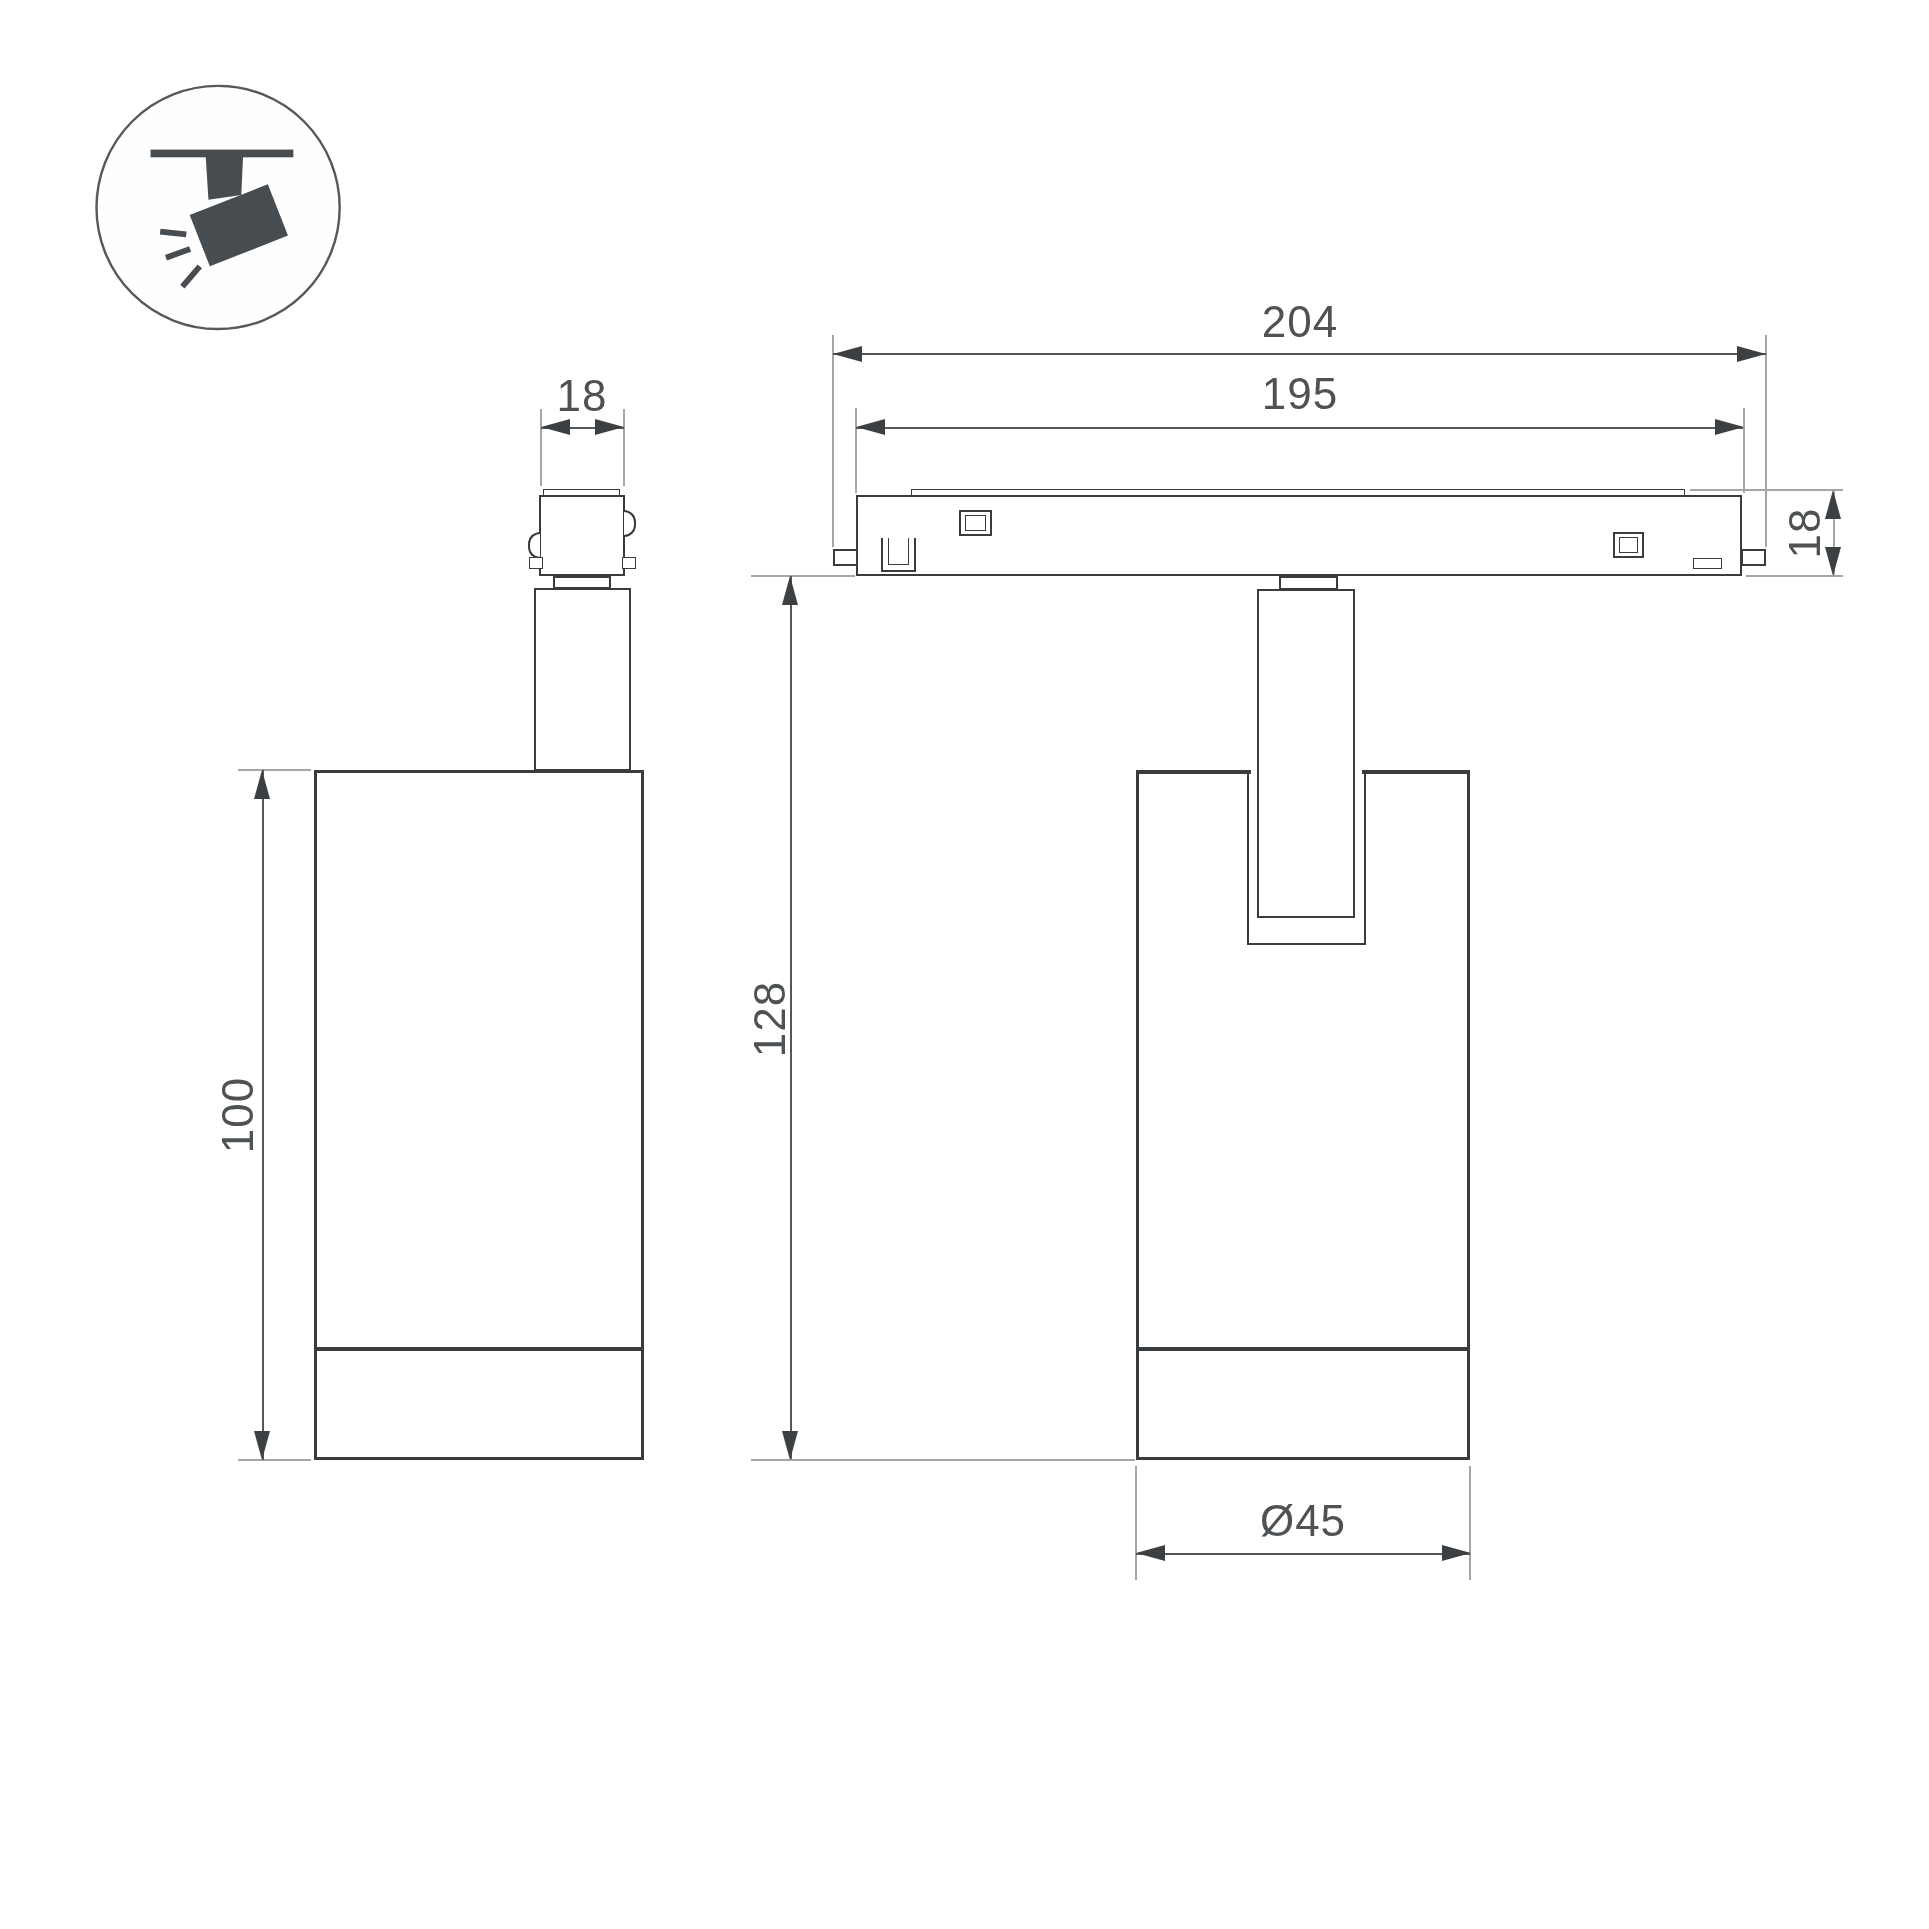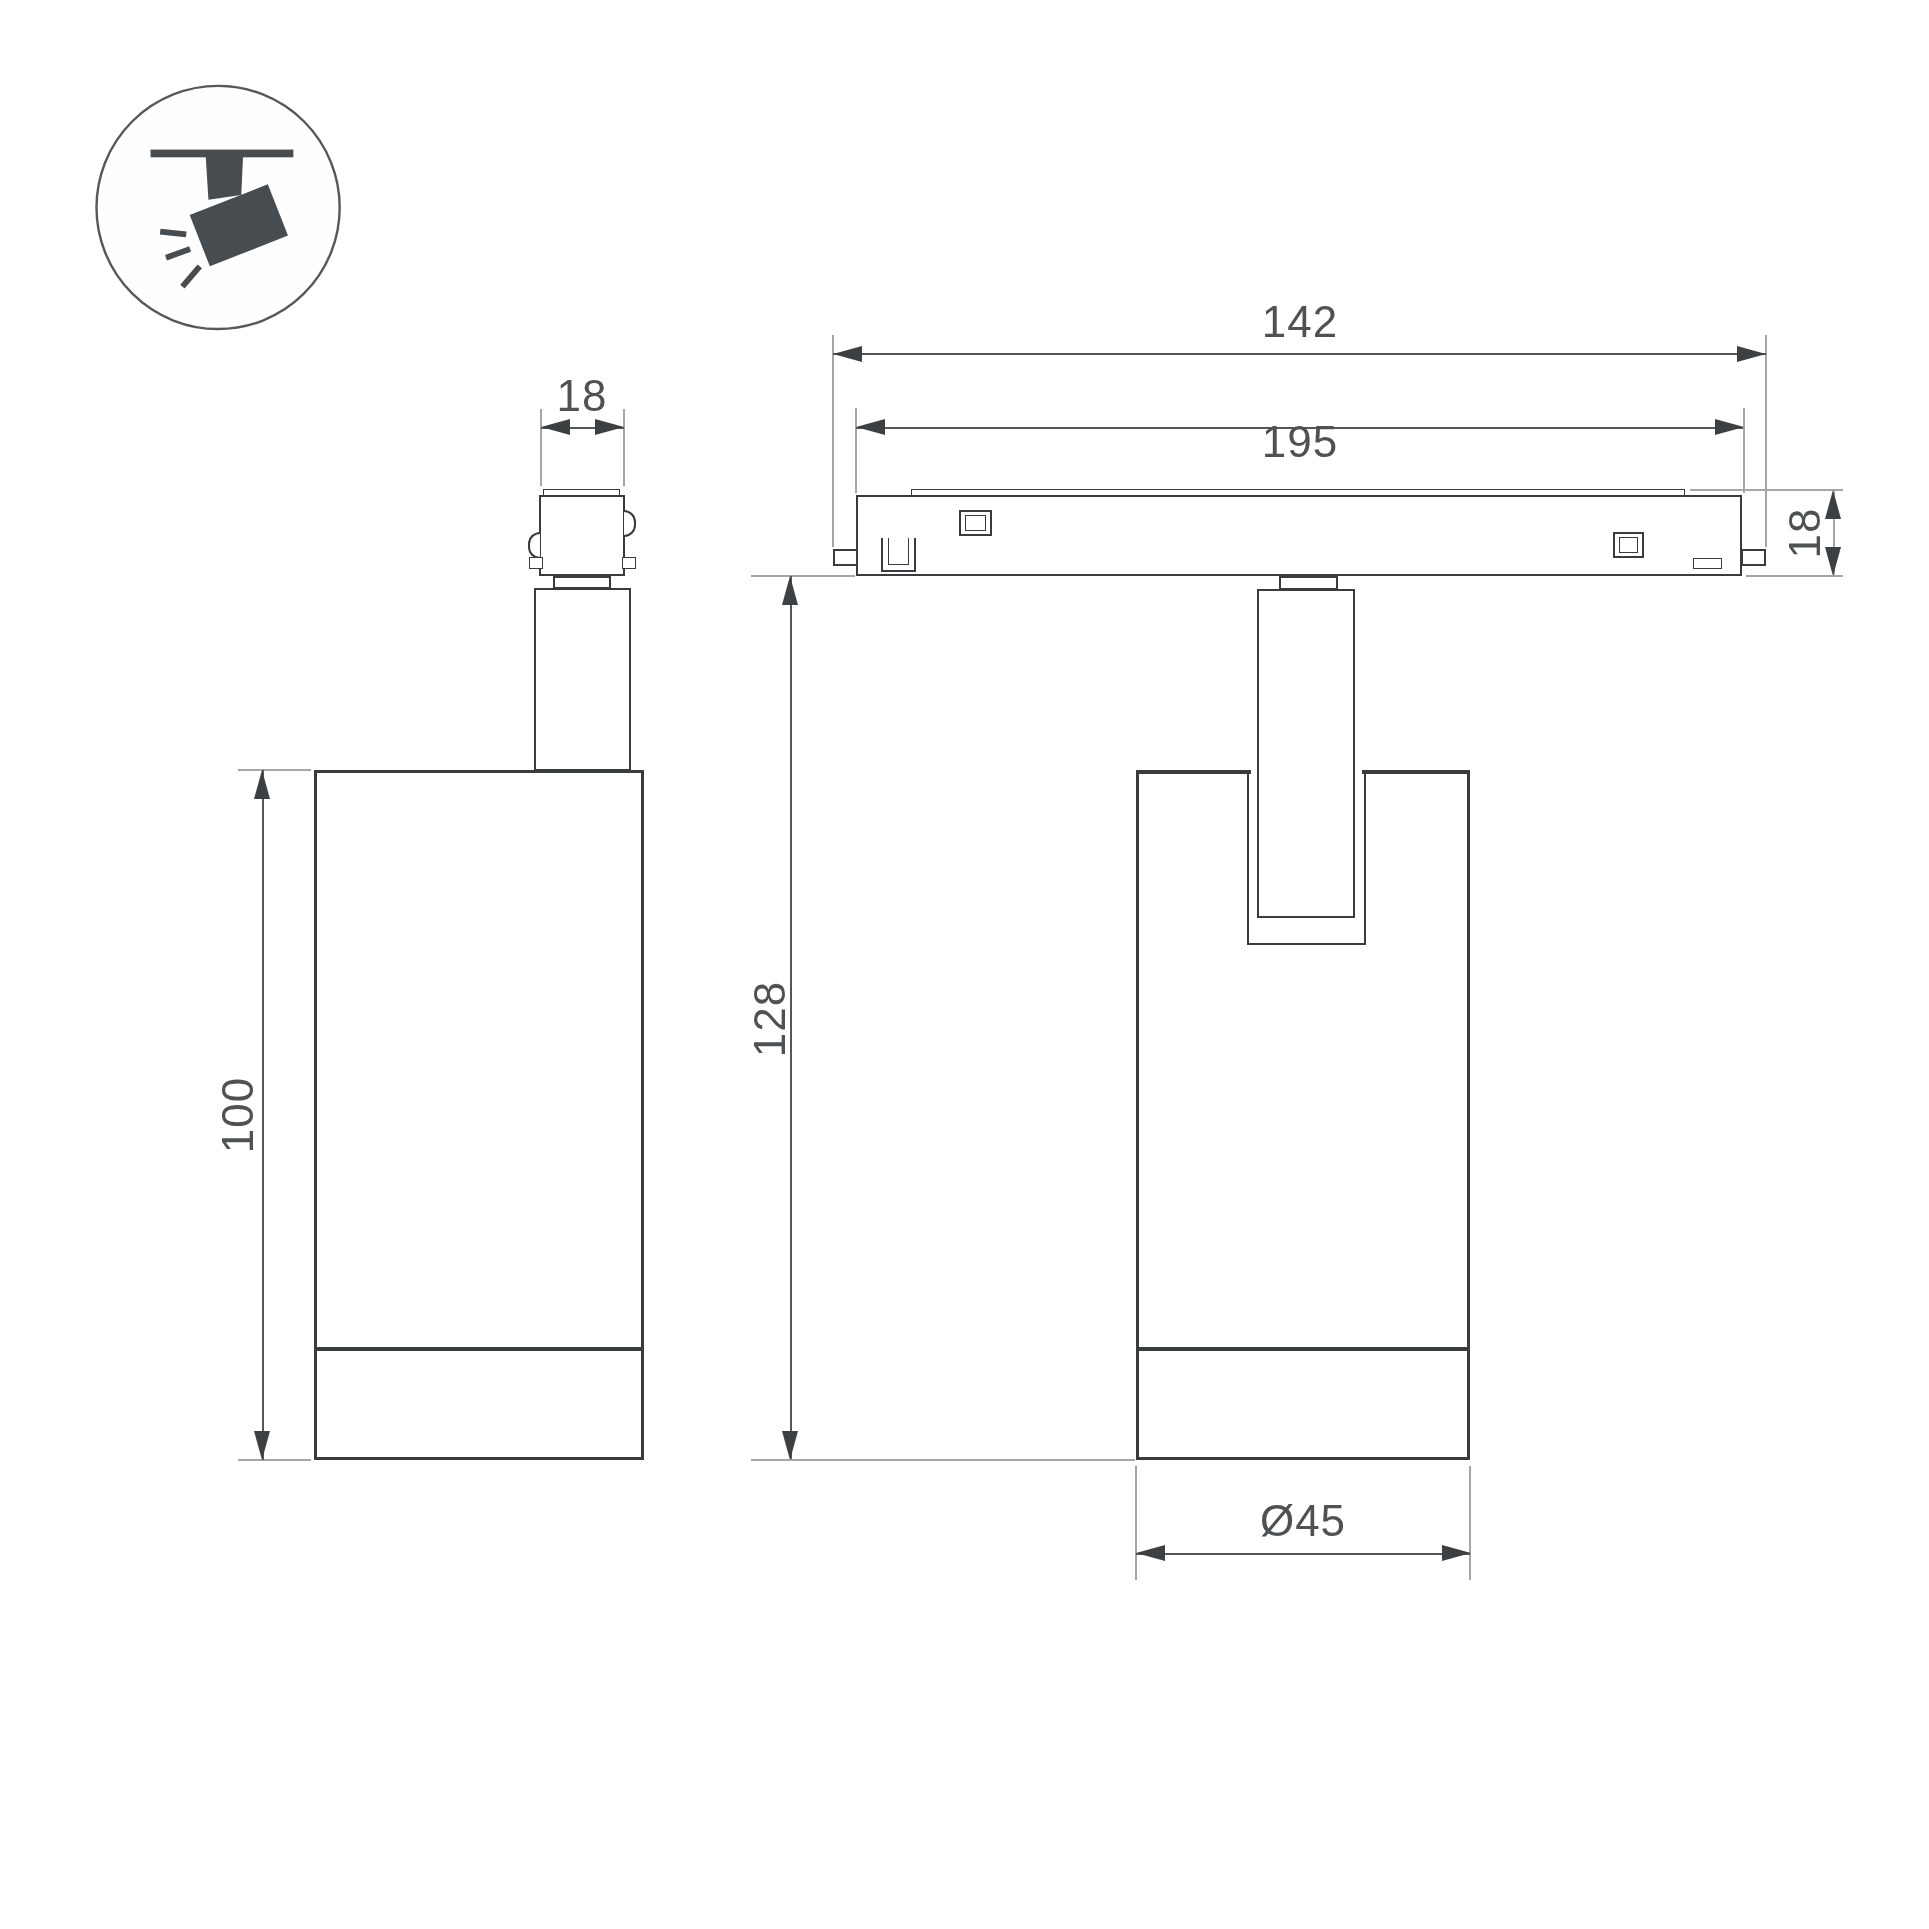--- a/index.html
+++ b/index.html
@@ -103,30 +103,30 @@
     <div class="aR" style="left:595px;top:419px;"></div>
     <div class="lbl" style="left:582px;top:396px;">18</div>
   </div>
 
   <div>
     <div class="ext" style="left:832px;top:335px;width:1.9px;height:212px;"></div>
     <div class="ext" style="left:1765px;top:335px;width:1.9px;height:212px;"></div>
     <div class="dln" style="left:833px;top:353px;width:933px;height:1.9px;"></div>
     <div class="aL" style="left:833px;top:346px;"></div>
     <div class="aR" style="left:1737px;top:346px;"></div>
-    <div class="lbl" style="left:1300px;top:322px;">142</div>
+    <div class="lbl" style="left:1300px;top:322px;">204</div>
   </div>
 
   <div>
     <div class="ext" style="left:855px;top:408px;width:1.9px;height:85px;"></div>
     <div class="ext" style="left:1743px;top:408px;width:1.9px;height:85px;"></div>
     <div class="dln" style="left:856px;top:427px;width:887px;height:1.9px;"></div>
     <div class="aL" style="left:856px;top:419px;"></div>
     <div class="aR" style="left:1715px;top:419px;"></div>
-    <div class="lbl" style="left:1300px;top:394px;margin-top:48px;">195</div>
+    <div class="lbl" style="left:1300px;top:394px;">195</div>
   </div>
 
   <div>
     <div class="ext" style="left:1690px;top:489px;width:153px;height:1.9px;"></div>
     <div class="ext" style="left:1746px;top:575px;width:97px;height:1.9px;"></div>
     <div class="ext" style="left:1833px;top:490px;width:1.9px;height:87px;"></div>
     <div class="aU" style="left:1825px;top:490px;"></div>
     <div class="aD" style="left:1825px;top:547px;"></div>
     <div class="lblv" style="left:1805px;top:533px;">18</div>
   </div>

